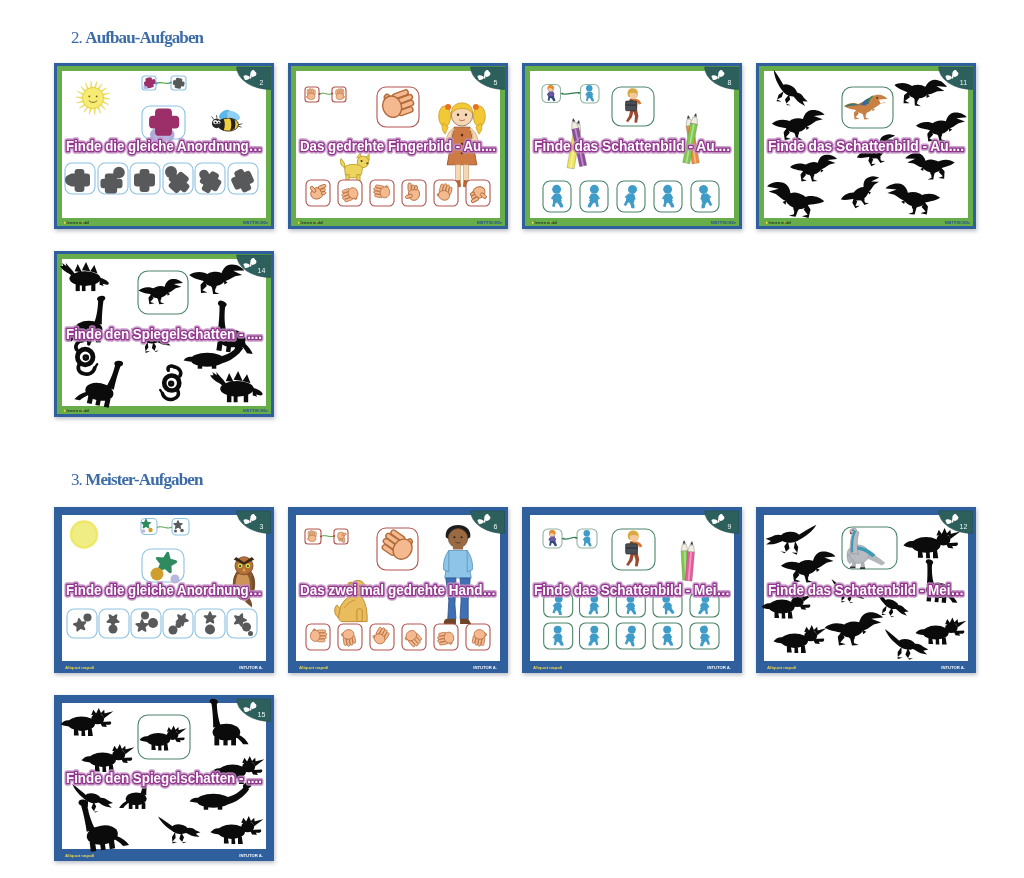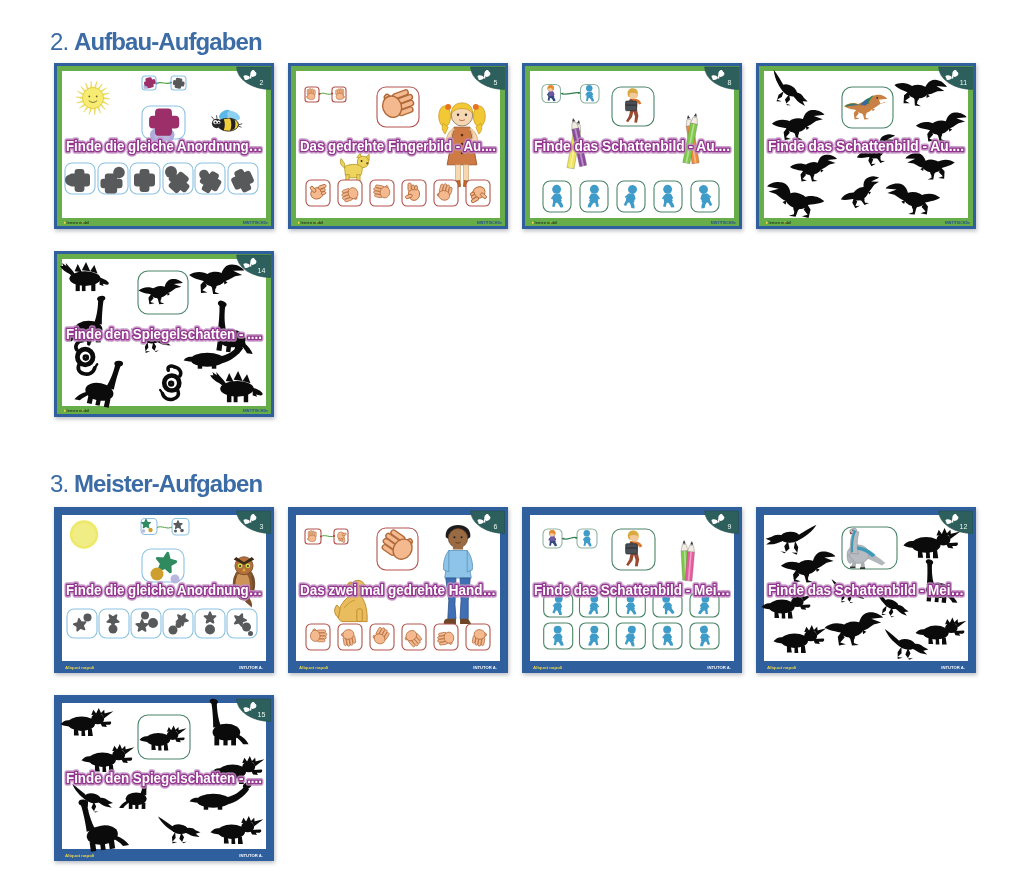--- a/index.html
+++ b/index.html
@@ -1,17 +1,17 @@
 <!DOCTYPE html>
 <html><head>
 <meta charset="utf-8">
 <style>
   html,body{margin:0;padding:0;}
   body{width:1024px;height:878px;background:#ffffff;font-family:"Liberation Sans",sans-serif;position:relative;overflow:hidden;}
-  .hd{position:absolute;left:50px;color:#3c6ca6;font-size:24px;letter-spacing:-0.9px;white-space:nowrap;}
+  .hd{position:absolute;left:71px;color:#3c6ca6;font-size:17px;letter-spacing:-0.9px;white-space:nowrap;font-family:Liberation Serif, serif;}
   .card{position:absolute;box-shadow:1px 2px 4px rgba(80,90,105,.4);}
   text{font-family:"Liberation Sans",sans-serif;}
 </style>
 </head>
 <body>
 
 <div class="hd" style="top:28px;">2. <b>Aufbau-Aufgaben</b></div>
 <div class="hd" style="top:470px;">3. <b>Meister-Aufgaben</b></div>
 
 <svg class="card" style="left:54px;top:63px" width="220" height="166" viewBox="0 0 220 166" id="c2">

